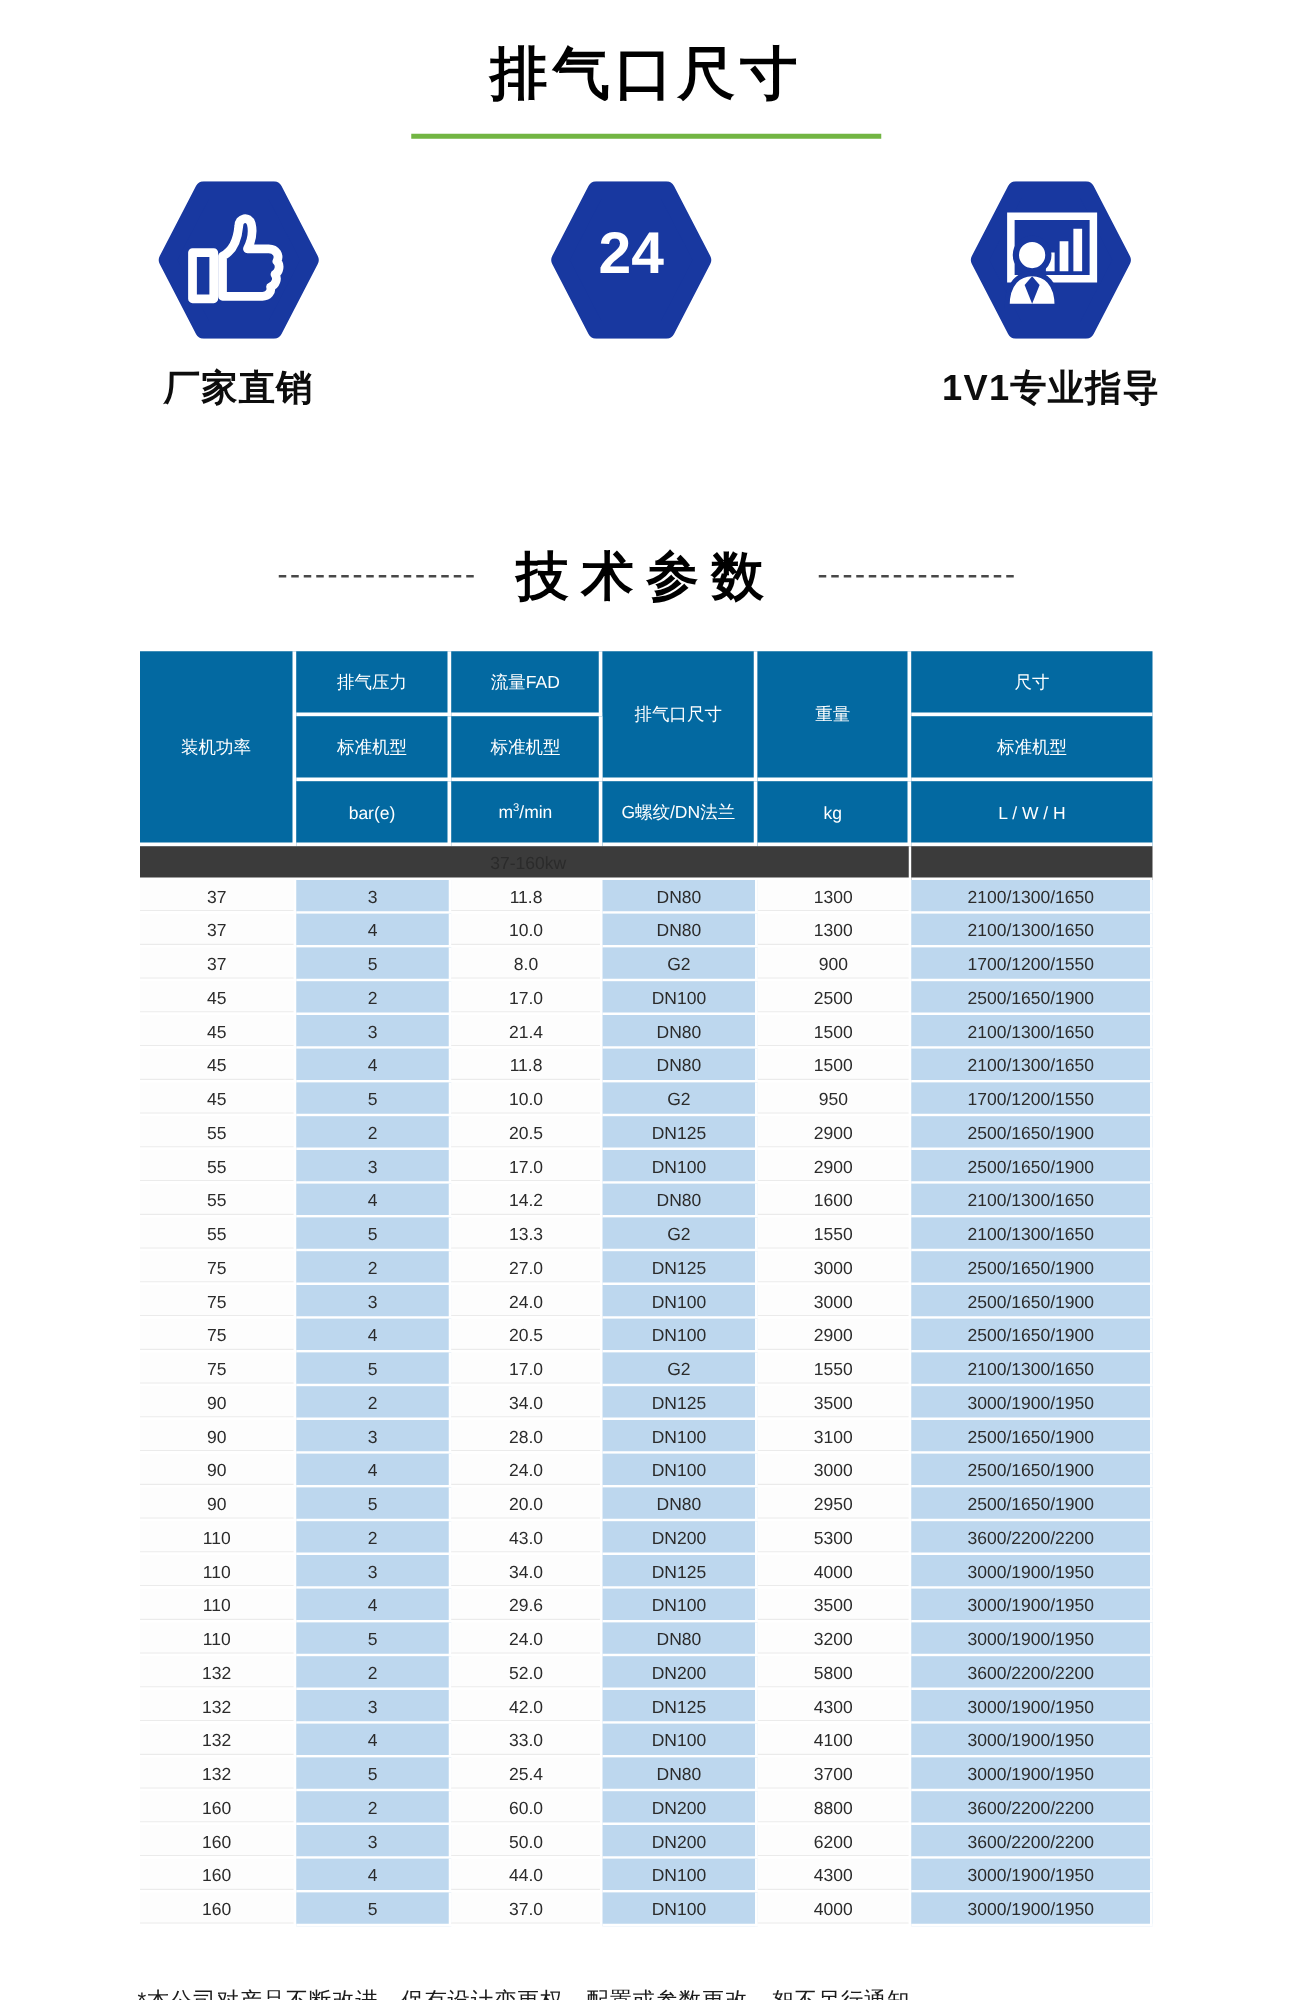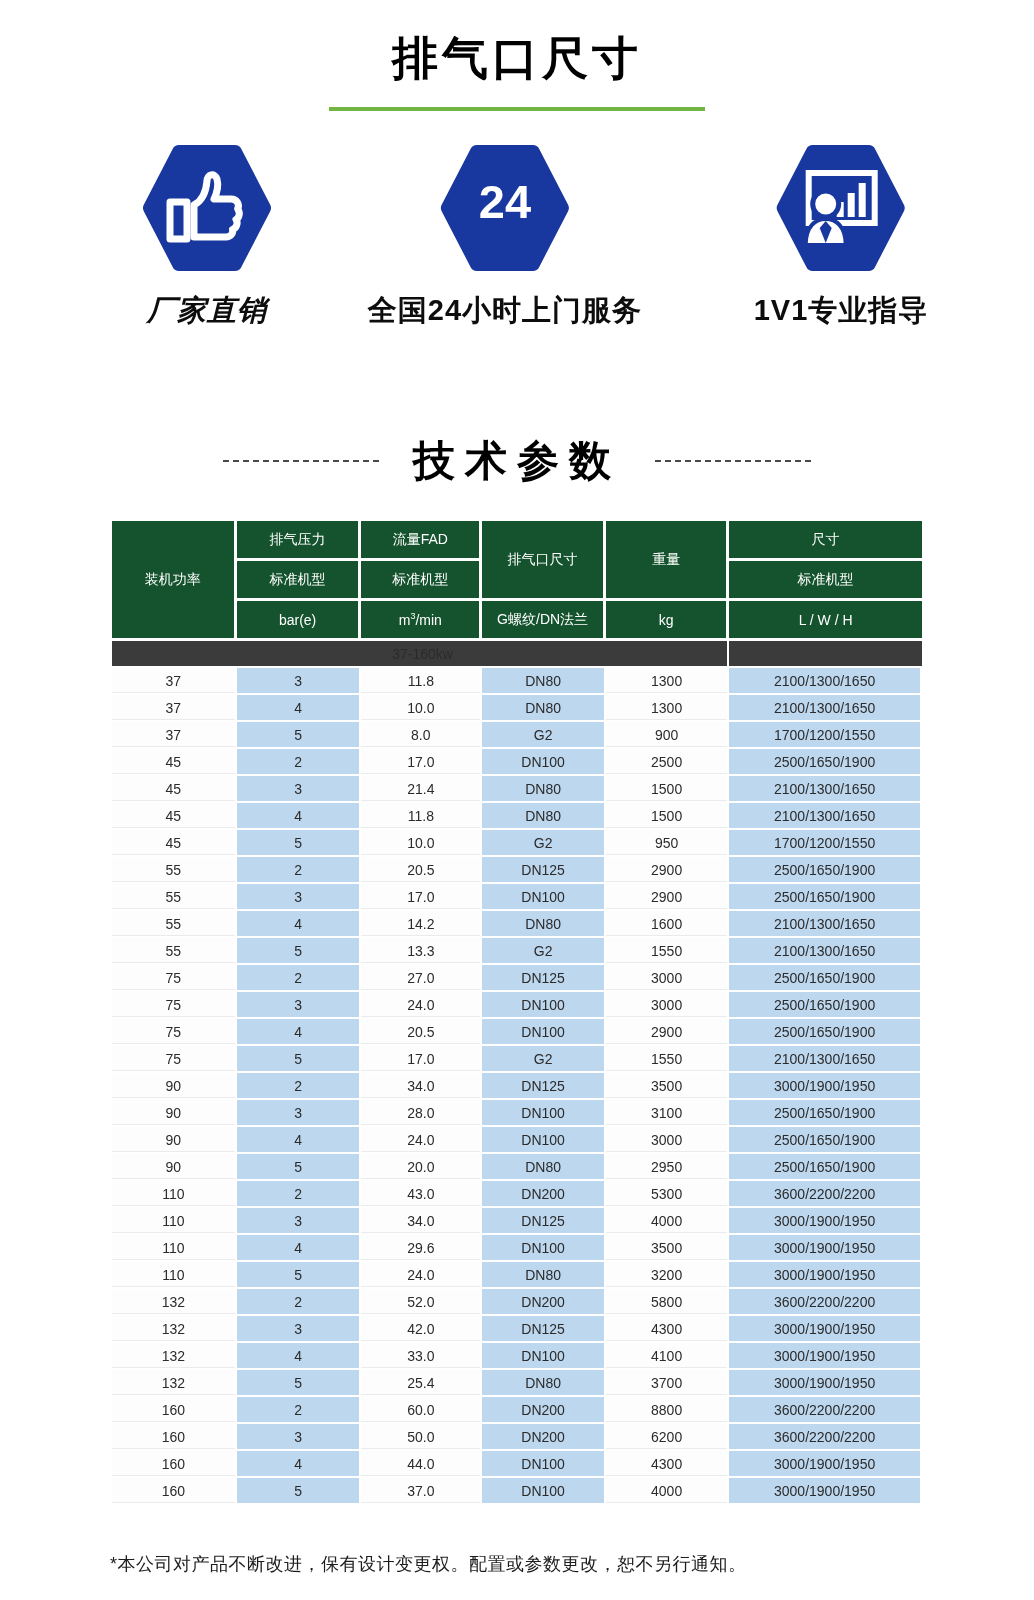--- a/index.html
+++ b/index.html
@@ -14,21 +14,21 @@
   
   .main-title {
     margin-top:28px; text-align:center;
     font-size:46px; font-weight:700; letter-spacing:4px; color:#000;
   }
   .green-underline {
     width:376px; height:4px; background:#72B543; margin:17px auto 0;
   }
   .features { position:relative; height:212px; margin-top:34px; }
   .feature { position:absolute; top:0; transform:translateX(-50%); text-align:center; }
-  .feature-1 { left:207px;font-style:italic; }
+  .feature-1 { left:191px; }
   .feature-2 { left:505px; }
   .feature-3 { left:841px; }
   .hex-wrap { position:relative; width:130px; height:114px; margin:0 auto; }
   .hex-badge {
     position:absolute; inset:0; display:flex; align-items:center; justify-content:center;
     color:#fff; font-size:47px; font-weight:700; padding-bottom:2px;
   }
   .feature-label {
     margin-top:32px; font-size:29px; font-weight:700; color:#0d0d0d;
     white-space:nowrap; letter-spacing:1px;
@@ -43,23 +43,23 @@
 
   
   table.spec {
     width:810px; margin:32px auto 0;
     border-collapse:separate; border-spacing:0; table-layout:fixed;
     font-size:14px;
   }
   col.c1{width:15.4%} col.c2{width:15.4%} col.c3{width:14.9%}
   col.c4{width:15.3%} col.c5{width:15.2%} col.c6{width:23.8%}
   table.spec th {
-    background:#14532d; color:#fff; font-weight:400; text-align:center;
+    background:#0369a1; color:#fff; font-weight:400; text-align:center;
     border-right:3px solid #fff; border-bottom:3px solid #fff;
-    height:40px; vertical-align:middle;
+    height:52px; vertical-align:middle;
   }
   table.spec th:last-child { border-right:0; }
   table.spec sup { font-size:9px; vertical-align:super; }
   tr.section-row td {
     background:#3B3B3B; color:#fff; text-align:left; font-size:14px;
     padding-left:6px; height:23px;
     border-right:3px solid #fff; border-bottom:2px solid #fff;
   }
   tr.section-row td:last-child { border-right:0; }
   table.spec td {
@@ -97,21 +97,20 @@
       <div class="feature-label">厂家直销</div>
     </div>
 
     <div class="feature feature-2">
       <div class="hex-wrap">
         <svg width="130" height="126" viewBox="0 0 130 126">
           <polygon points="8,63 37,7 93,7 122,63 93,119 37,119" fill="#1838A0" stroke="#1838A0" stroke-width="14" stroke-linejoin="round"></polygon>
         </svg>
         <div class="hex-badge">24</div>
       </div>
-      <div class="feature-label">全国24小时上门服务</div>
     </div>
 
     <div class="feature feature-3">
       <div class="hex-wrap">
         <svg width="130" height="126" viewBox="0 0 130 126">
           <polygon points="8,63 37,7 93,7 122,63 93,119 37,119" fill="#1838A0" stroke="#1838A0" stroke-width="14" stroke-linejoin="round"></polygon>
           <rect x="33" y="28" width="66" height="50" fill="none" stroke="#ffffff" stroke-width="6"></rect>
           <g fill="#ffffff">
             <rect x="61" y="57" width="7" height="15"></rect>
             <rect x="72" y="48" width="7" height="24"></rect>

